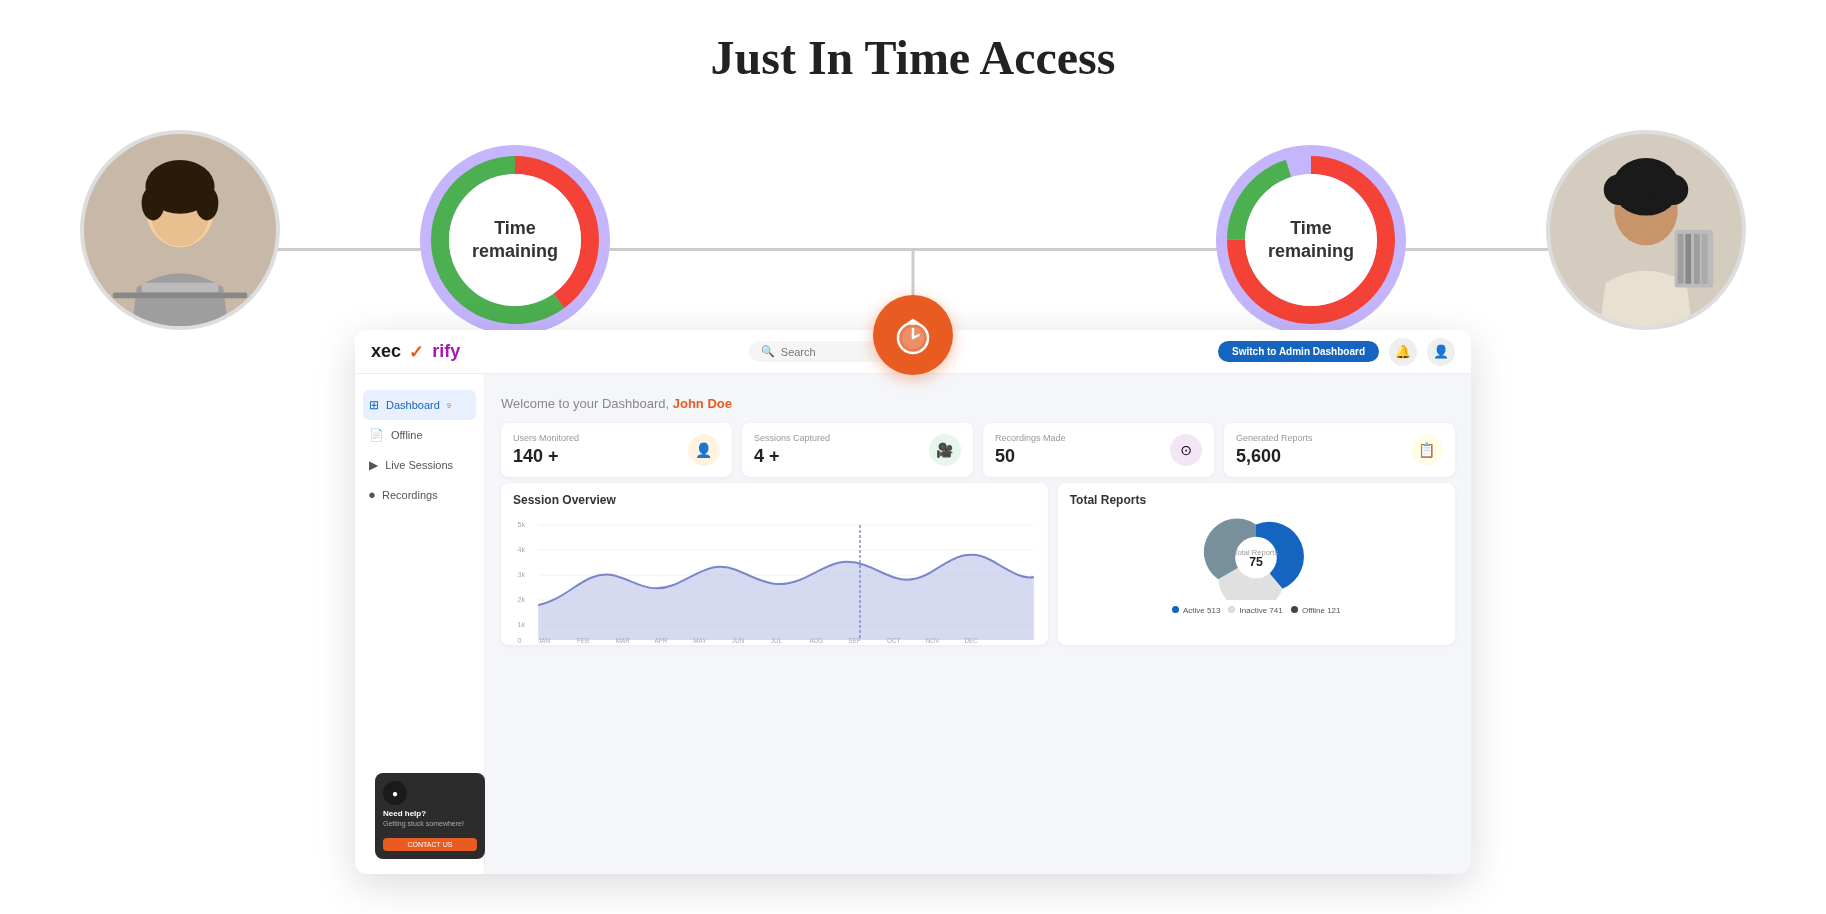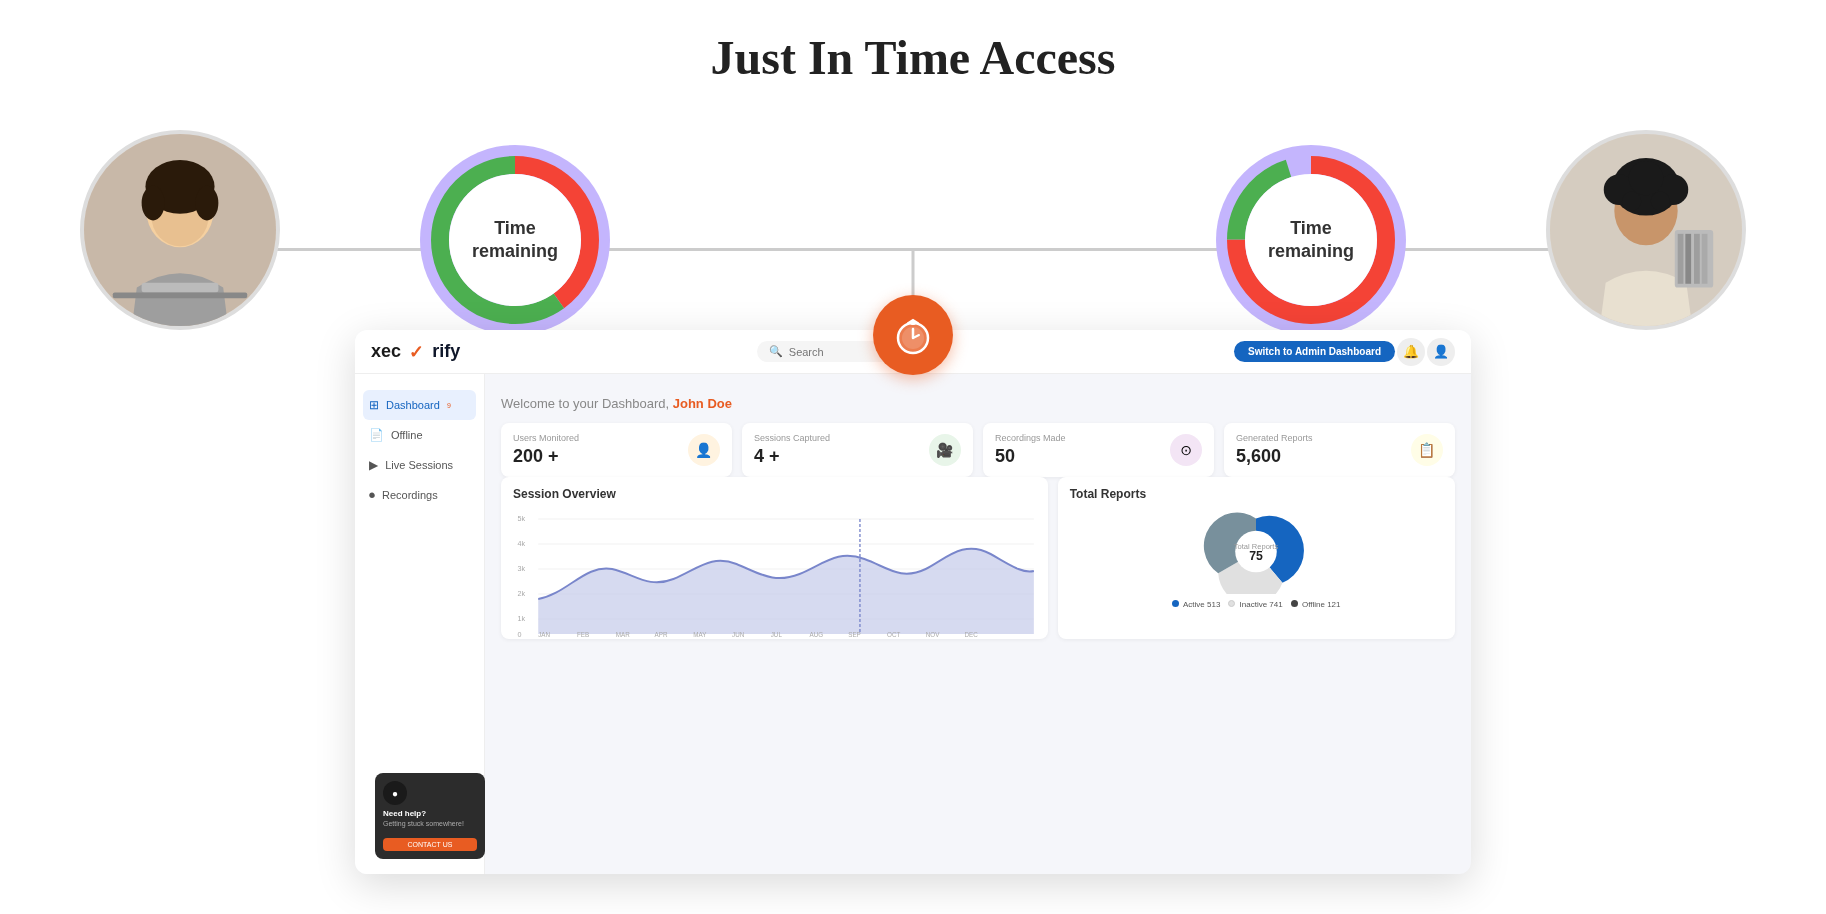--- a/index.html
+++ b/index.html
@@ -176,21 +176,21 @@
       background: transparent;
       font-size: 11px;
       outline: none;
       color: #666;
       width: 120px;
     }
 
     .nav-right {
       display: flex;
       align-items: center;
-      gap: 2px;
+      gap: 10px;
     }
     .admin-btn {
       background: #1565c0;
       color: #fff;
       border: none;
       border-radius: 20px;
       padding: 5px 14px;
       font-size: 10px;
       font-weight: 600;
       cursor: pointer;
@@ -255,21 +255,21 @@
     }
     .welcome-text span {
       color: #888;
       font-weight: 400;
     }
 
     
     .stats-row {
       display: flex;
       gap: 10px;
-      margin-bottom: 0;
+      margin-bottom: 6px;
     }
     .stat-card {
       flex: 1;
       background: #fff;
       border-radius: 8px;
       padding: 10px 12px;
       display: flex;
       align-items: center;
       justify-content: space-between;
       box-shadow: 0 1px 4px rgba(0,0,0,0.06);
@@ -494,21 +494,21 @@
     <path d="M17 10 L22 7 L27 10" stroke="#fff" stroke-width="2" fill="none" stroke-linecap="round"></path>
   </svg>
 </div>
 
 <div class="dashboard-window">
 
   <div class="top-nav">
     <div class="brand-logo">
       <span>xec</span>
       <span style="color:#e85c22; font-weight:800;">✓</span>
-      <span style="color:#0f172a;">rify</span>
+      <span style="color:#a21caf;">rify</span>
     </div>
     <div class="search-bar">
       <span style="color:#999;font-size:11px;">🔍</span>
       <input type="text" placeholder="Search" style="">
     </div>
     <div class="nav-right">
       <button class="admin-btn">Switch to Admin Dashboard</button>
       <div class="nav-icon">🔔</div>
       <div class="nav-icon">👤</div>
     </div>
@@ -539,21 +539,21 @@
     <div class="main-content">
       <div class="welcome-text">
         <span>Welcome to your Dashboard,</span>
         <span style="color:#e85c22;font-weight:700;"> John Doe</span>
       </div>
 
       <div class="stats-row">
         <div class="stat-card">
           <div class="stat-info">
             <div class="stat-label">Users Monitored</div>
-            <div class="stat-value">200 +</div>
+            <div class="stat-value">140 +</div>
           </div>
           <div class="stat-icon orange">👤</div>
         </div>
         <div class="stat-card">
           <div class="stat-info">
             <div class="stat-label">Sessions Captured</div>
             <div class="stat-value">4 +</div>
           </div>
           <div class="stat-icon green">🎥</div>
         </div>

